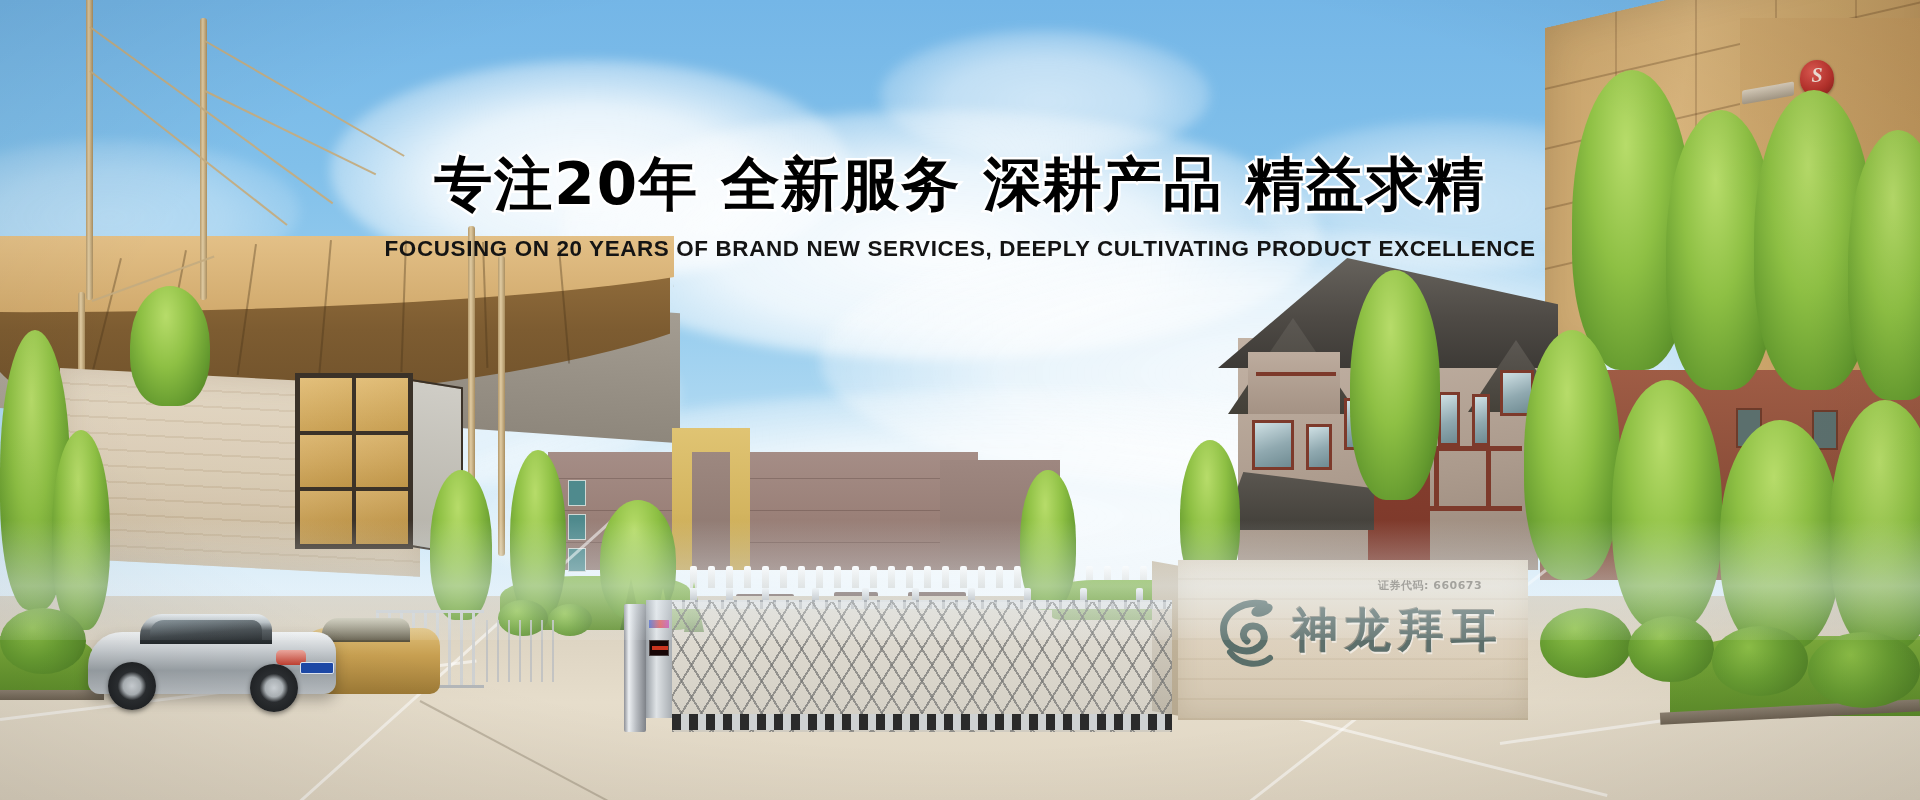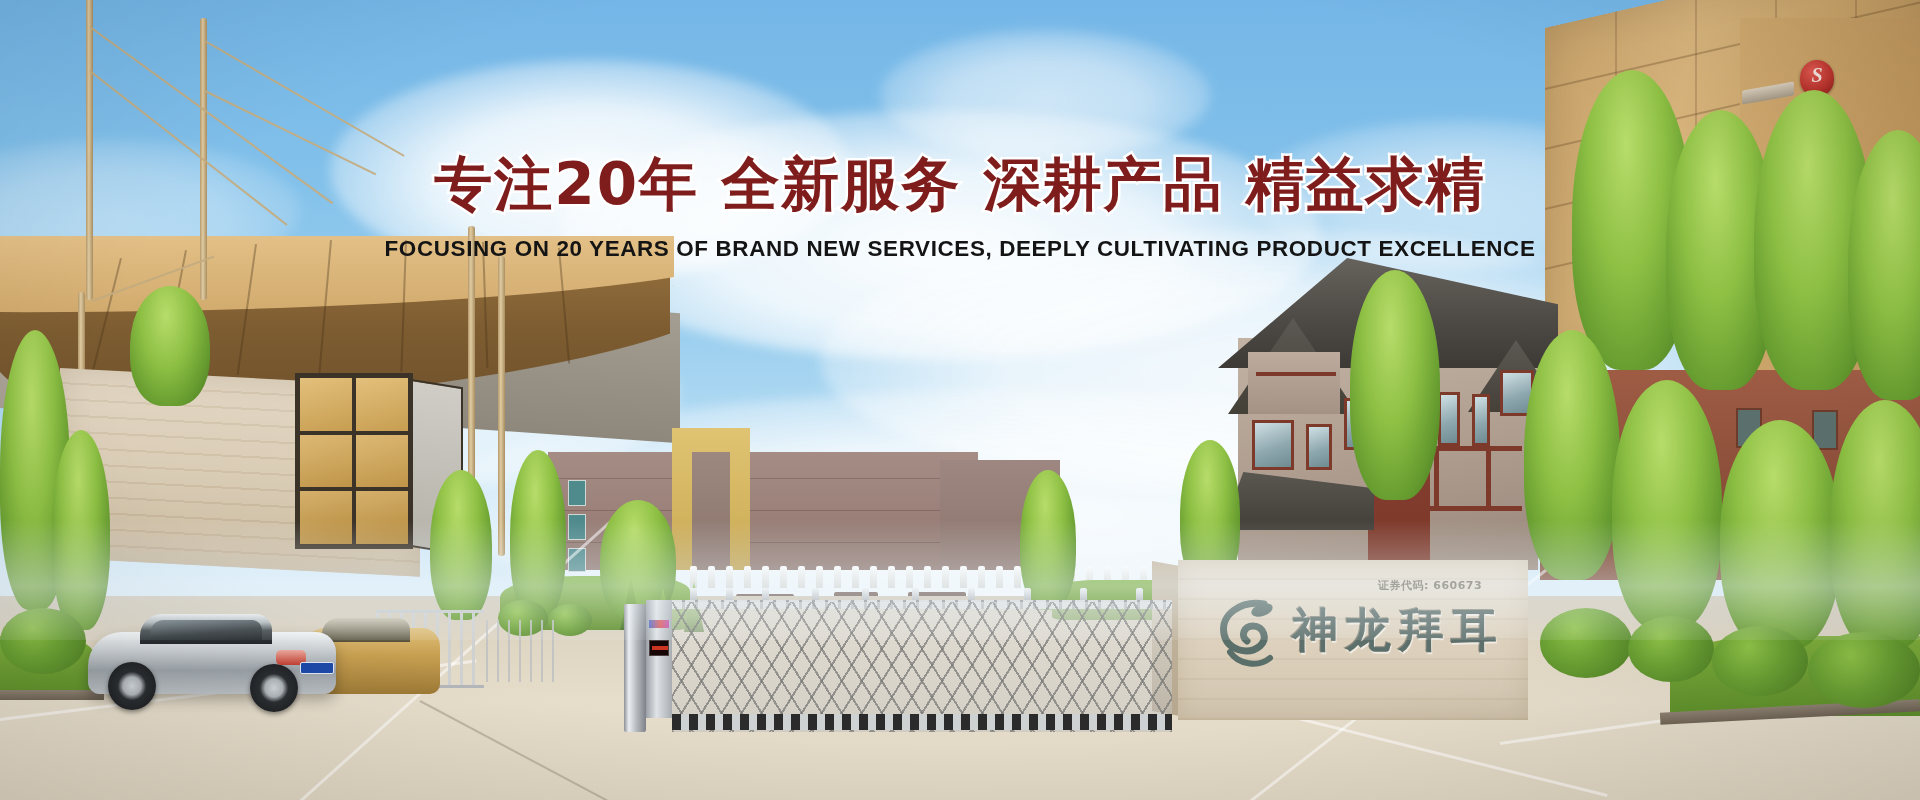--- a/index.html
+++ b/index.html
@@ -364,21 +364,21 @@
     background:linear-gradient(180deg,#7cb139 0%,#5a8a26 100%);
     border-radius:30% 24% 6% 8%;
   }
 
   
   .titleWrap {
     position:absolute; left:0; top:146px; width:1920px; text-align:center; z-index:40;
   }
   .titleCN {
     font:700 58px "DejaVu Sans","Liberation Sans",sans-serif;
-    color:#7f1d1d;
+    color:#000000;
     letter-spacing:2px;
     -webkit-text-stroke:5px #ffffff;
     paint-order:stroke fill;
     text-shadow:0 0 2px rgba(255,255,255,.9);
   }
   .titleEN {
     margin-top:12px;
     font:700 22px "Liberation Sans","DejaVu Sans",sans-serif;
     color:#141414;
     letter-spacing:.6px;

